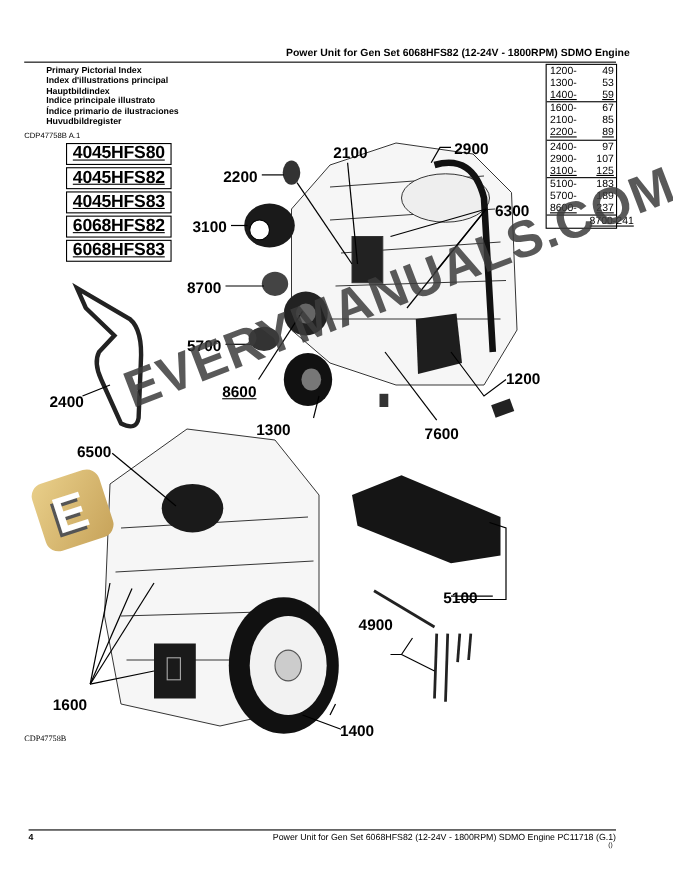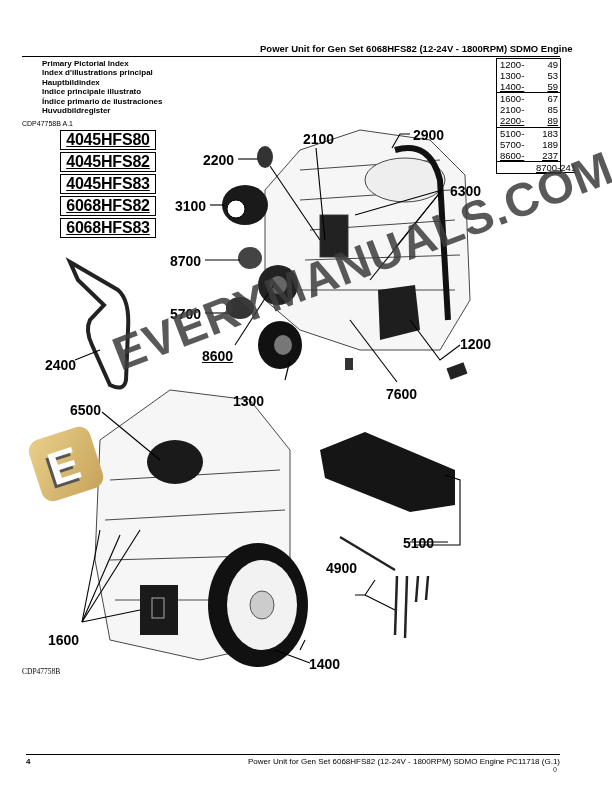--- a/index.html
+++ b/index.html
@@ -79,20 +79,34 @@
         <span>1600-</span>
         <span>67</span>
       </div>
     <div class="row">
         <span>2100-</span>
         <span>85</span>
       </div>
     <div class="row">
         <span>2200-</span>
         <span>89</span>
+      </div>
+  </div>
+  <div class="grp">
+    <div class="row">
+        <span>2400-</span>
+        <span>97</span>
+      </div>
+    <div class="row">
+        <span>2900-</span>
+        <span>107</span>
+      </div>
+    <div class="row">
+        <span>3100-</span>
+        <span>125</span>
       </div>
   </div>
   <div class="grp">
     <div class="row">
         <span>5100-</span>
         <span>183</span>
       </div>
     <div class="row">
         <span>5700-</span>
         <span>189</span>
@@ -204,21 +218,21 @@
 
 <div class="abs callout" style="left:303px;top:131px;">2100</div>
 <div class="abs callout" style="left:413px;top:127px;">2900</div>
 <div class="abs callout" style="left:203px;top:152px;">2200</div>
 <div class="abs callout" style="left:450px;top:183px;">6300</div>
 <div class="abs callout" style="left:175px;top:198px;">3100</div>
 <div class="abs callout" style="left:170px;top:253px;">8700</div>
 <div class="abs callout" style="left:170px;top:306px;">5700</div>
 <div class="abs callout" style="left:202px;top:348px;text-decoration:underline;">8600</div>
 <div class="abs callout" style="left:460px;top:336px;">1200</div>
-<div class="abs callout" style="left:233px;top:382px;margin-top:11px;">1300</div>
+<div class="abs callout" style="left:233px;top:382px;">1300</div>
 <div class="abs callout" style="left:386px;top:386px;">7600</div>
 <div class="abs callout" style="left:45px;top:357px;">2400</div>
 <div class="abs callout" style="left:70px;top:402px;">6500</div>
 <div class="abs callout" style="left:403px;top:535px;">5100</div>
 <div class="abs callout" style="left:326px;top:560px;">4900</div>
 <div class="abs callout" style="left:48px;top:632px;">1600</div>
 <div class="abs callout" style="left:309px;top:656px;">1400</div>
 
 <div class="abs wm-logo">
   <span>E</span>

